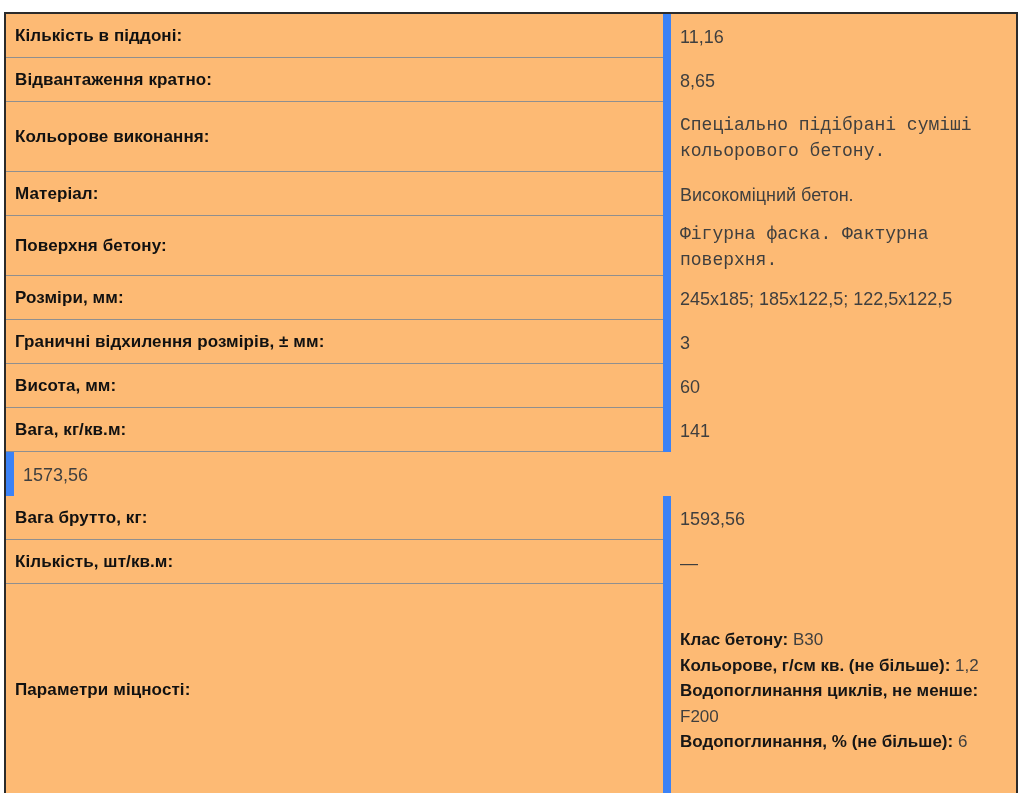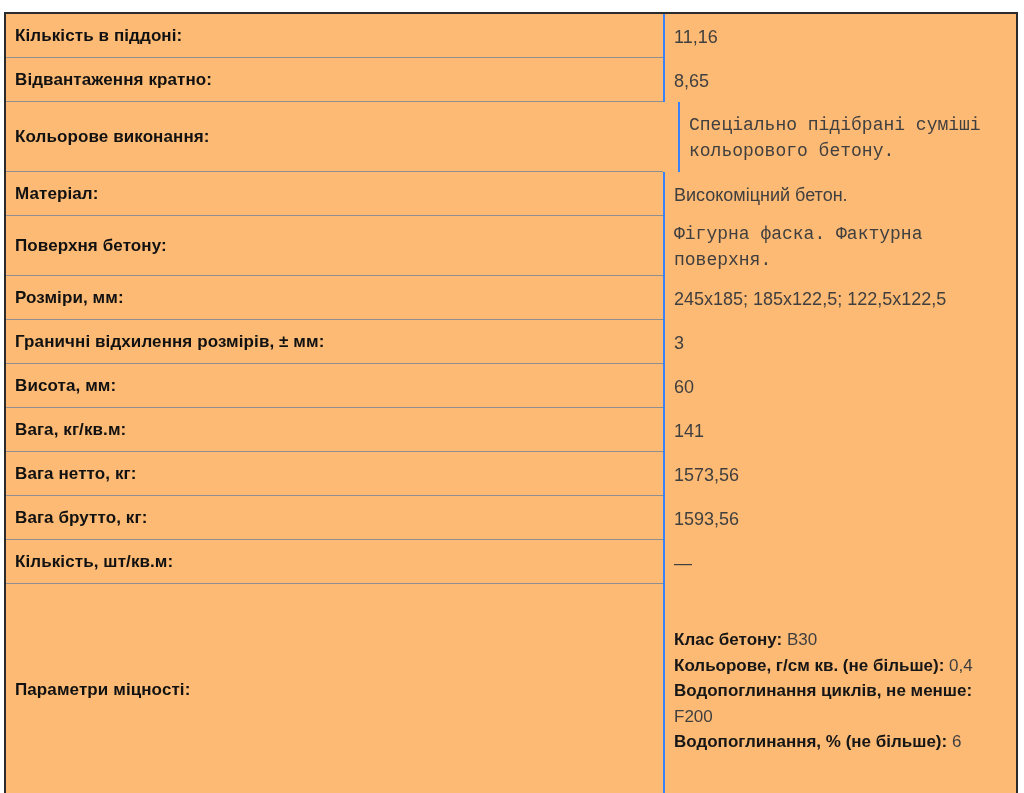--- a/index.html
+++ b/index.html
@@ -23,28 +23,28 @@
     border-bottom: 1px solid #8f8f8f;
     padding: 6px 14px 6px 9px;
     font-weight: 700;
     font-size: 17px;
     color: #111111;
     letter-spacing: 0.1px;
   }
   .row:last-child .cl { border-bottom: none; }
   .cr {
     flex: 1;
-    border-left: 2px solid #3b82f6;
+    border-left: 8px solid #3b82f6;
     padding: 8px 8px 6px 9px;
     font-size: 18px;
     color: #3f3f3f;
     line-height: 1.45;
   }
   .h44  { height: 44px; }
-  .h70  { height: 70px; gap: 15px; }
+  .h70  { height: 70px; }
   .h60  { height: 60px; }
   .h212 { height: 212px; }
   .wrap-narrow .vtext { max-width: 292px; font-family: Liberation Mono, monospace; }
   .params-block { display: block; max-width: 300px; }
   .param-line { display: block; font-size: 17px; line-height: 1.5; color: #3f3f3f; }
   .pname { font-weight: 700; color: #161616; text-align: right; }
 </style>
 </head>
 <body>
 
@@ -107,21 +107,20 @@
   </div>
 
   <div class="row h44">
     <div class="cell cl">Вага, кг/кв.м:</div>
     <div class="cell cr">
         <span class="vtext">141</span>
       </div>
   </div>
 
   <div class="row h44">
-    <div class="cell cl">Вага нетто, кг:</div>
     <div class="cell cr">
         <span class="vtext">1573,56</span>
       </div>
   </div>
 
   <div class="row h44">
     <div class="cell cl">Вага брутто, кг:</div>
     <div class="cell cr">
         <span class="vtext">1593,56</span>
       </div>
@@ -132,20 +131,20 @@
     <div class="cell cr">
         <span class="vtext">—</span>
       </div>
   </div>
 
   <div class="row h212">
     <div class="cell cl">Параметри міцності:</div>
     <div class="cell cr">
       <div class="params-block">
         <span class="param-line"><span class="pname">Клас бетону:</span> <span class="pval">B30</span></span>
-        <span class="param-line"><span class="pname">Кольорове, г/см кв. (не більше):</span> <span class="pval">0,4</span></span>
+        <span class="param-line"><span class="pname">Кольорове, г/см кв. (не більше):</span> <span class="pval">1,2</span></span>
         <span class="param-line"><span class="pname">Водопоглинання циклів, не менше:</span> <span class="pval">F200</span></span>
         <span class="param-line"><span class="pname">Водопоглинання, % (не більше):</span> <span class="pval">6</span></span>
       </div>
     </div>
   </div>
 
 </div>
 
 </body></html>

